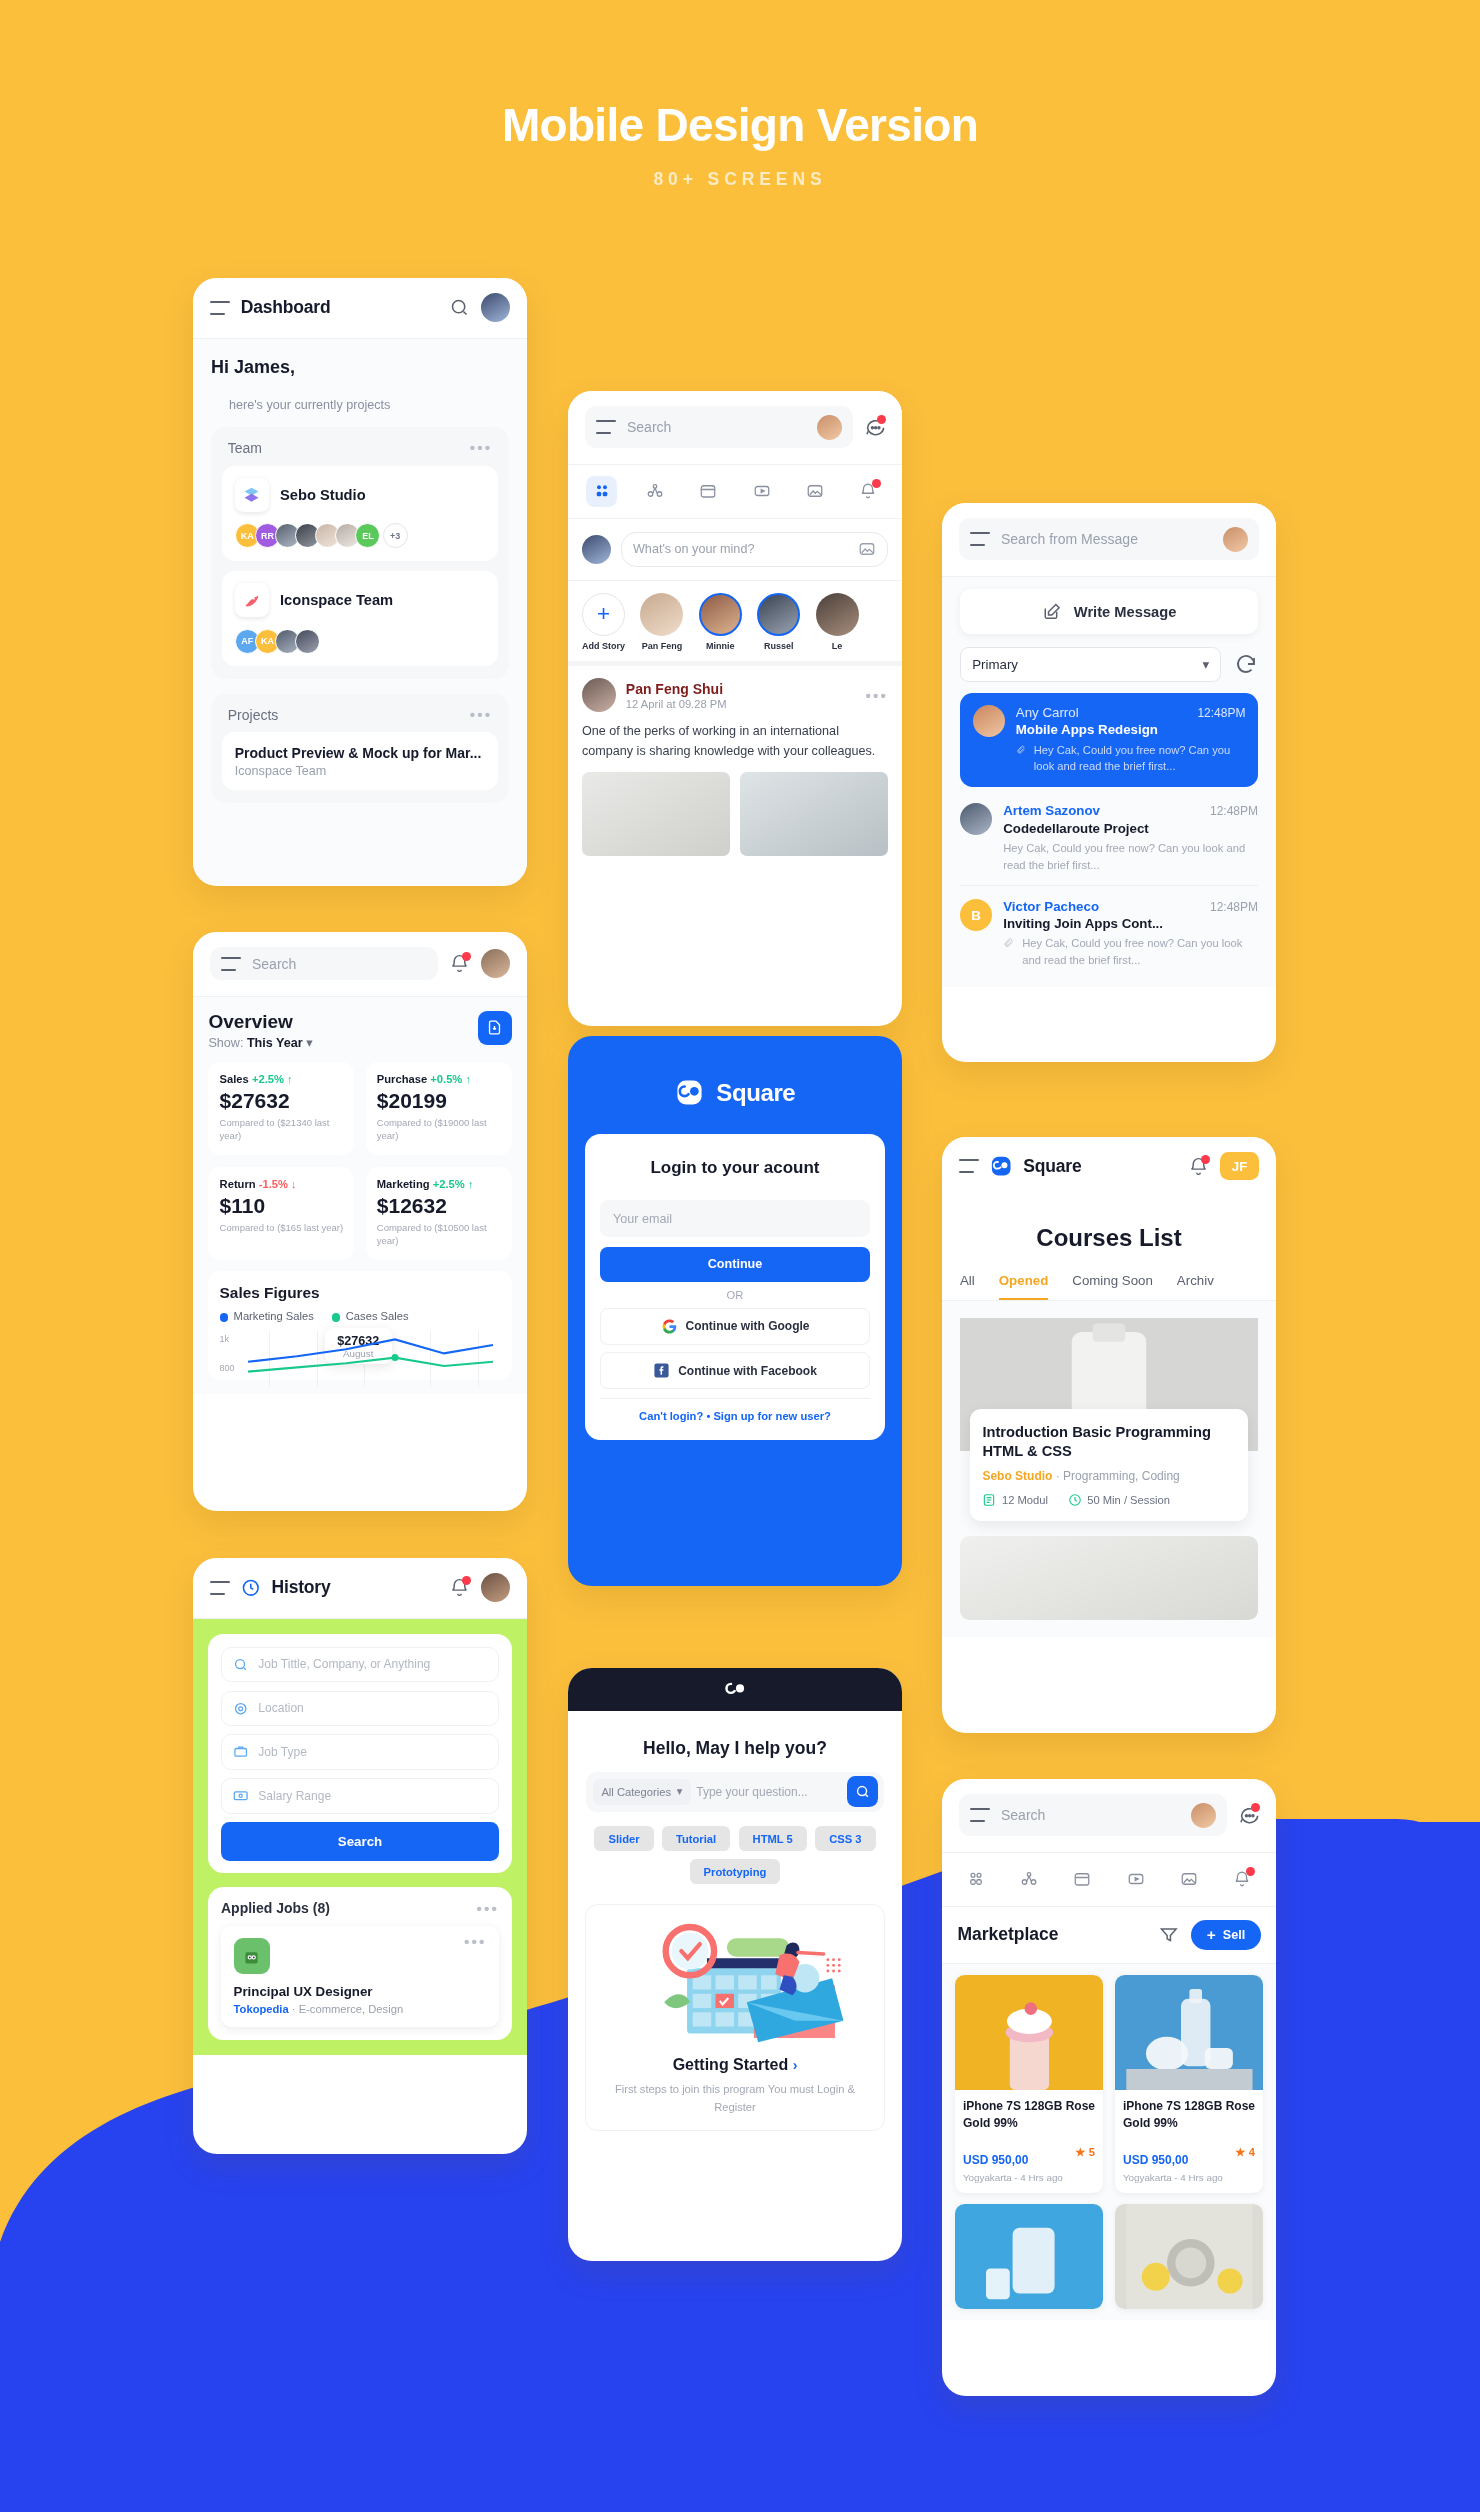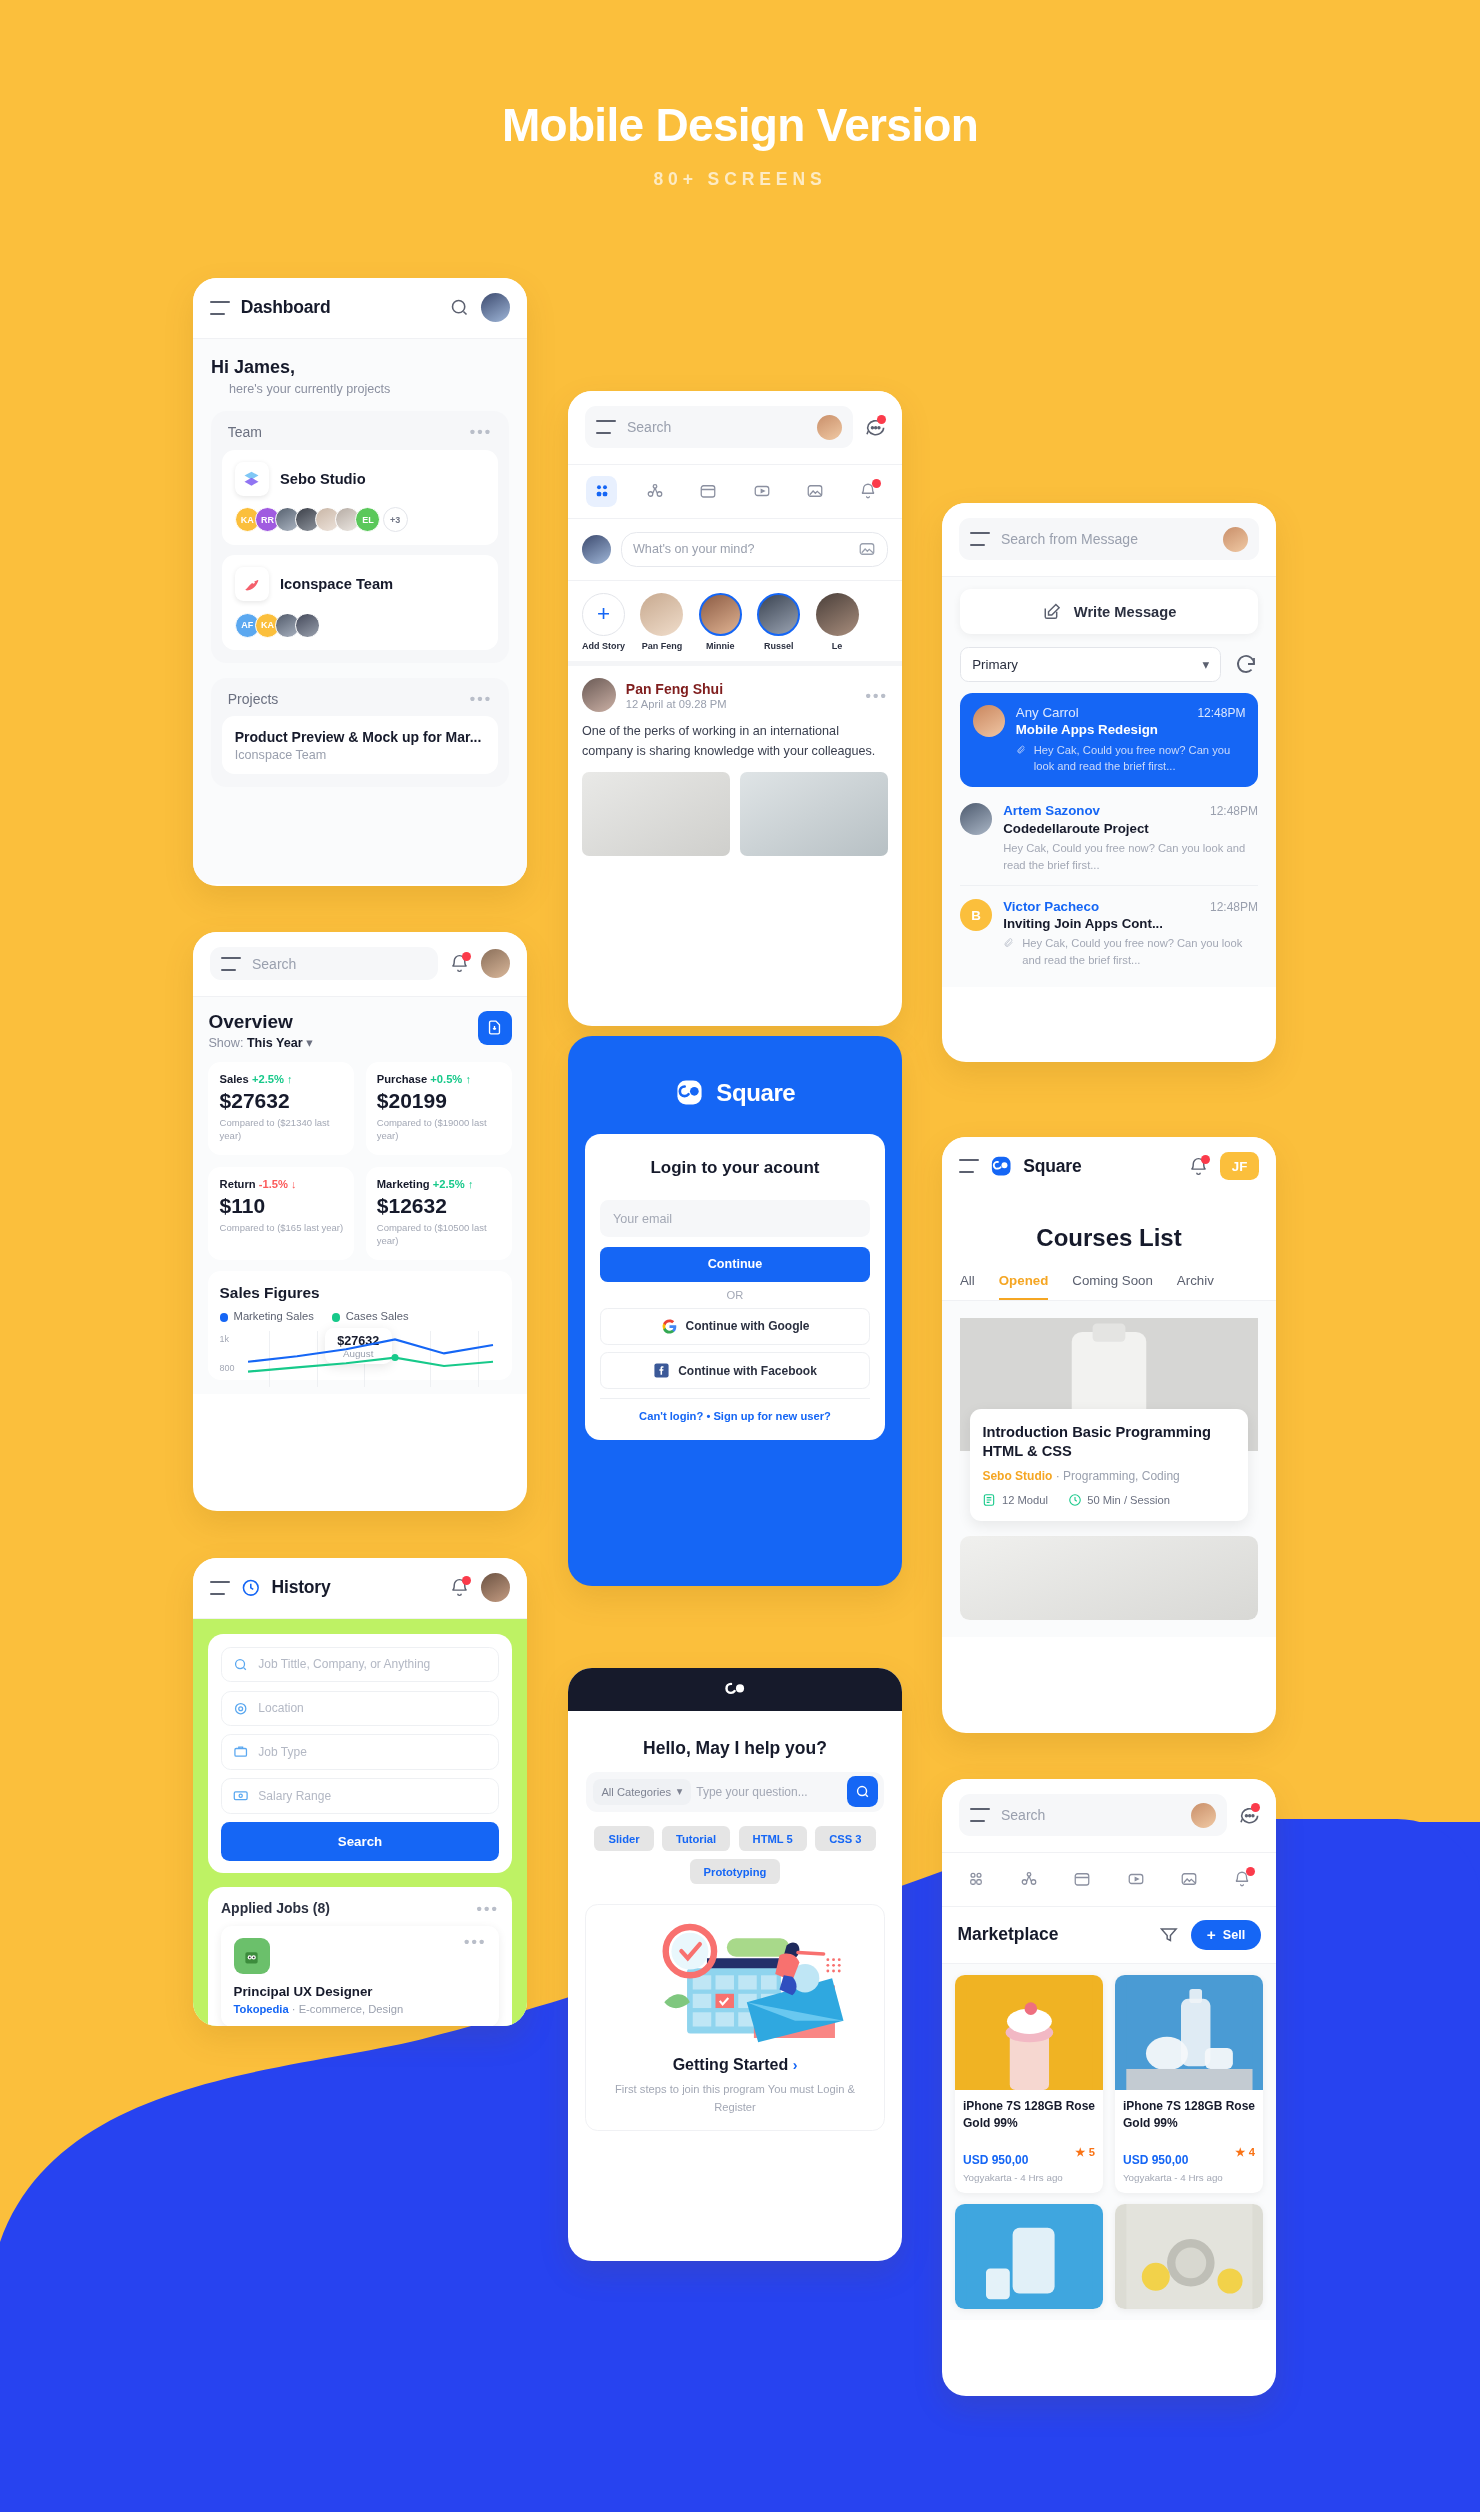--- a/index.html
+++ b/index.html
@@ -50,21 +50,21 @@
   .bell{ position:relative; width:21px; height:21px; flex:0 0 auto;}
   .dot-red{ position:absolute; right:-1.4px; top:-1.4px; width:9px;height:9px;border-radius:50%;background:#FB3B4B;}
   .dots3{ letter-spacing:2.1px; color:#B9BEC9; font-size:15.4px; font-weight:bold; line-height:7px;}
 
   svg.ic{ display:block; }
 
   
   #ph1{ left:193px; top:278px; width:334px; height:608px; }
   .dash-body{ background:#FAFBFC; padding:18px 18px 0; height:calc(100% - 63px); }
   .greet-h{ font-size:18px; font-weight:bold; color:#161A2B;}
-  .greet-s{ font-size:12.6px; color:#8B90A0; margin-top:4px;padding-left:18px;}
+  .greet-s{ font-size:12.6px; color:#8B90A0; margin-top:20px;padding-left:18px;}
   .sect{ background:#F6F7F9; border-radius:15.4px; margin-top:15.4px; padding:12.6px 11.2px;}
   .sect-hd{ display:flex; align-items:center; padding:0 5.6px 9.8px;}
   .sect-hd .lbl{ font-size:14px; color:#6B7080;}
   .team-card{ background:#fff; border-radius:12.6px; padding:12.6px; margin-bottom:9.8px;}
   .team-top{ display:flex; align-items:center; gap:11.2px;}
   .team-logo{ width:34px;height:34px;border-radius:8.4px;background:#fff;box-shadow:0 1.4px 5.6px rgba(0,0,0,.09);
      display:flex;align-items:center;justify-content:center;}
   .team-name{ font-size:14.7px;font-weight:bold;color:#161A2B;}
   .avrow{ display:flex; align-items:center; margin-top:11.2px;}
   .av{ width:25px;height:25px;border-radius:50%;margin-right:-4.9px;border:1.4px solid #fff;
@@ -95,21 +95,21 @@
   .ldot{ width:8.4px;height:8.4px;border-radius:50%;display:inline-block;margin-right:5.6px;vertical-align:middle;}
   .chartwrap{ position:relative;height:49px;margin-top:8.4px;}
   .yax{ position:absolute;left:0;top:0;font-size:9px;color:#A3A8B5;}
   .gridline{ position:absolute;top:0;bottom:-7px;width:0.7px;background:#EEF0F3;}
   .tooltip{ position:absolute;left:105px;top:-2.8px;background:#fff;border-radius:8.4px;
      box-shadow:0 2.8px 11.2px rgba(0,0,0,.1);padding:5.6px 12.6px;text-align:center;}
   .tt-v{ font-size:12.6px;font-weight:bold;color:#161A2B;}
   .tt-l{ font-size:9.8px;color:#9AA0AE;}
 
   
-  #ph3{ left:193px; top:1558px; width:334px; height:468px; }
+  #ph3{ left:193px; top:1558px; width:334px; height:596px; }
   .hist-body{ background:#bef264;padding:15.4px;}
   .filter-card{ background:#fff;border-radius:15.4px;padding:12.6px;}
   .field{ display:flex;align-items:center;gap:9.8px;border:0.7px solid #EEF0F3;border-radius:9.8px;padding:9px 11.2px;margin-bottom:8.4px;}
   .field .fph{ font-size:12px;color:#B3B8C4;}
   .srchbtn{ width:100%;background:#1566F5;color:#fff;border:none;border-radius:8.4px;
      padding:12px 0;font-size:13.3px;font-weight:bold;font-family:inherit;cursor:pointer;}
   .applied{ background:#fff;border-radius:15.4px;margin-top:14px;padding:12.6px;}
   .applied-hd{ display:flex;align-items:center;}
   .applied-hd .lbl{ font-size:14px;font-weight:bold;color:#2B3040;}
   .job-card{ background:#fff;border-radius:11.2px;box-shadow:0 2.1px 9.8px rgba(0,0,0,.07);padding:12.6px;margin-top:9.8px;}

